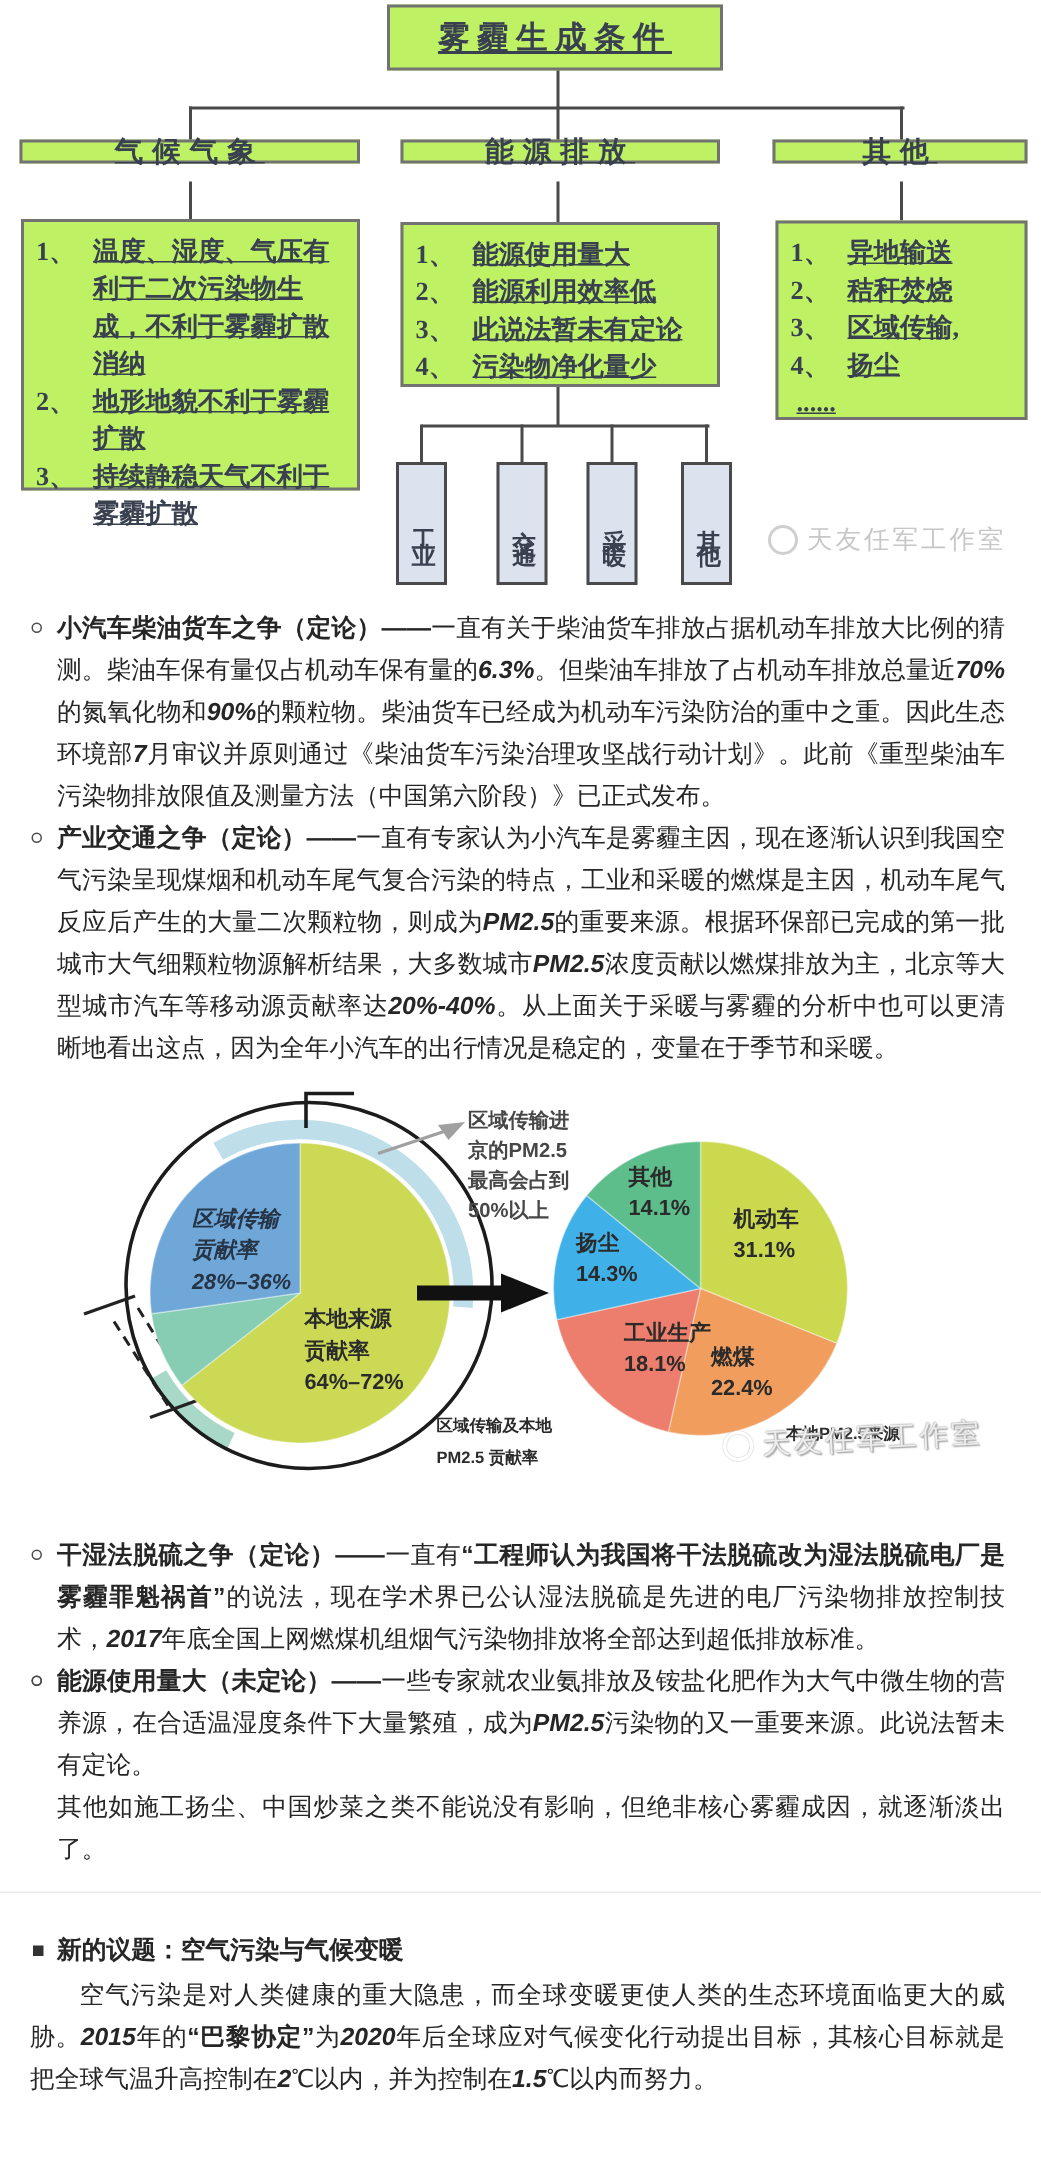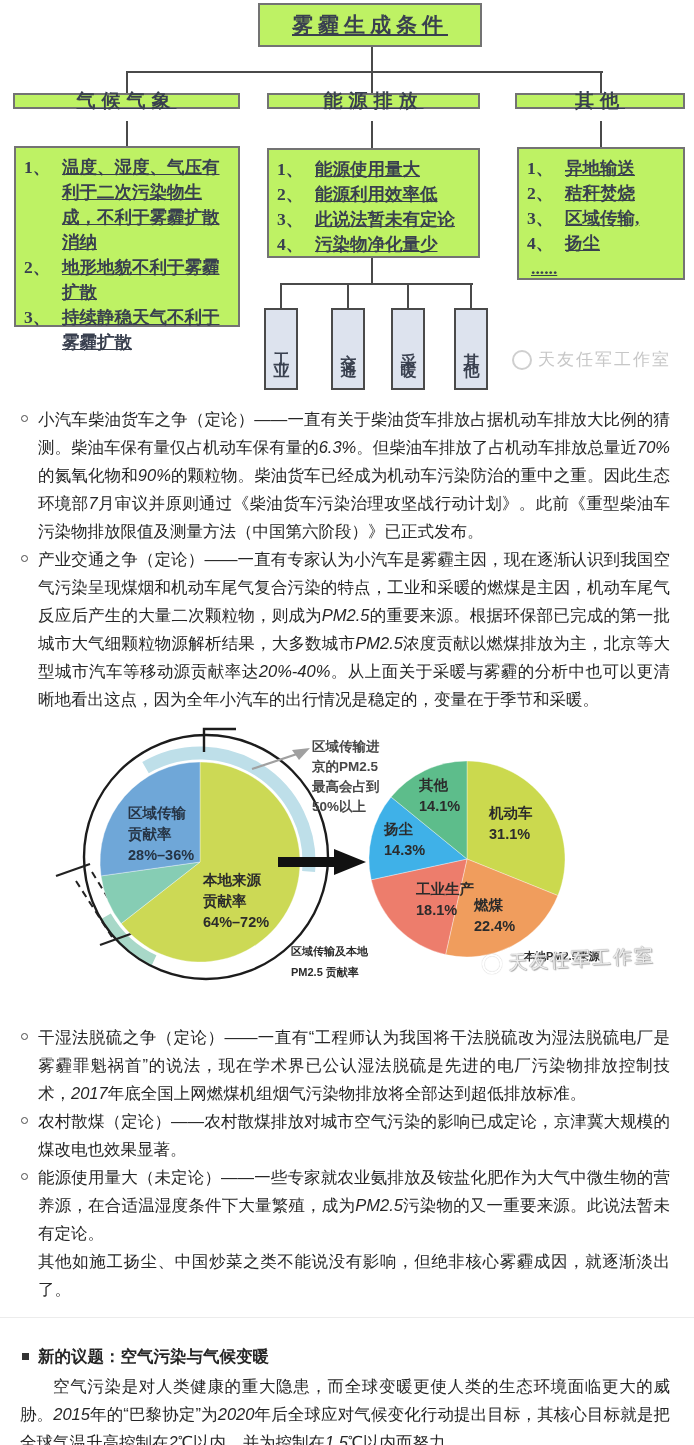--- a/index.html
+++ b/index.html
@@ -19,33 +19,33 @@
   .fc-vbox{position:absolute;top:308px;width:34px;height:82px;background:#dde3ee;border:2px solid #4a4a4a;box-sizing:border-box;display:flex;align-items:center;justify-content:center;writing-mode:vertical-rl;text-orientation:upright;font-size:16px;font-weight:bold;letter-spacing:9px;}
   .wm{position:absolute;display:flex;align-items:center;gap:6px;color:#c7c7c7;font-family:"Liberation Sans",sans-serif;}
   .wm-ring{width:20px;height:20px;border:2px solid #cfcfcf;border-radius:50%;box-sizing:border-box;flex:0 0 auto;}
   .wm1{left:512px;top:348px;font-size:17px;letter-spacing:2px;}
 
   
   .blist{list-style:none;margin:0 24px 0 20px;padding:0;font-size:16.5px;line-height:28px;text-align:justify;}
   .blist li{position:relative;padding-left:18px;margin:0;}
   .bullet-ring{position:absolute;left:1px;top:10px;width:7px;height:7px;border:1.3px solid #4a4a4a;border-radius:50%;box-sizing:border-box;}
   .blist li.cont{padding-left:18px;}
-  b.run{font-weight:normal;}
+  b.run{font-weight:bold;}
   .run.it{font-style:italic;}
   .list-top{margin-top:9px;}
   .divider{border:none;border-top:1px solid #ececec;margin:14px 0 0 0;}
   .sec-head{position:relative;margin:24px 24px 0 20px;padding-left:18px;font-size:16.5px;line-height:28px;font-weight:bold;}
   .sq{position:absolute;left:2px;top:11px;width:7px;height:7px;background:#333;}
   .para{margin:2px 24px 0 20px;font-size:16.5px;line-height:28px;text-align:justify;text-indent:2em;}
 
   
   .figure{position:relative;width:694px;height:310px;}
   .figure svg{position:absolute;left:0;top:0;}
   .plabel{position:absolute;font-size:14.5px;font-weight:bold;line-height:21px;color:#2b2b2b;white-space:nowrap;}
-  .plabel.navy{color:#263445;}
+  .plabel.navy{color:#263445;font-style:italic;}
   .annot{position:absolute;left:312px;top:24px;font-size:13.5px;font-weight:bold;line-height:20px;color:#474747;white-space:nowrap;}
   .cap{position:absolute;font-size:11px;font-weight:bold;line-height:21px;color:#2b2b2b;white-space:nowrap;}
   .wm2{left:482px;top:234px;transform:rotate(-3deg);color:rgba(255,255,255,0.82);text-shadow:0 0 1px #9a9a9a,0 0 1px #9a9a9a,1px 1px 1px #aaa;font-size:19px;letter-spacing:2px;z-index:5;}
   .wm2 .wm-ring{border-color:rgba(255,255,255,0.9);box-shadow:0 0 1px #9a9a9a inset,0 0 1px #9a9a9a;}
 </style>
 </head>
 <body>
 
 <div class="page">
 
@@ -180,21 +180,21 @@
     </div>
     <div class="cap" style="left:524px;top:233px">本地PM2.5来源</div>
     <div class="wm wm2">
       <span class="wm-ring"></span>
       <span>天友任军工作室</span>
     </div>
   </div>
 
   <ul class="blist">
     <li><span class="bullet-ring"></span><span><b class="run">干湿法脱硫之争（定论）——</b><span class="run">一直有</span><b class="run">“工程师认为我国将干法脱硫改为湿法脱硫电厂是雾霾罪魁祸首”</b><span class="run">的说法，现在学术界已公认湿法脱硫是先进的电厂污染物排放控制技术，</span><b class="run it">2017</b><span class="run">年底全国上网燃煤机组烟气污染物排放将全部达到超低排放标准。</span></span></li>
-    <li><span class="bullet-ring"></span><span><b class="run">农村散煤（定论）——</b><span class="run">农村散煤排放对城市空气污染的影响已成定论，京津冀大规模的煤改电也效果显著。</span></span></li>
+    <li><span class="bullet-ring"></span></li>
     <li><span class="bullet-ring"></span><span><b class="run">能源使用量大（未定论）——</b><span class="run">一些专家就农业氨排放及铵盐化肥作为大气中微生物的营养源，在合适温湿度条件下大量繁殖，成为</span><b class="run it">PM2.5</b><span class="run">污染物的又一重要来源。此说法暂未有定论。</span></span></li>
     <li class="cont"><span><span class="run">其他如施工扬尘、中国炒菜之类不能说没有影响，但绝非核心雾霾成因，就逐渐淡出了。</span></span></li>
   </ul>
 
   <hr class="divider">
 
   <div class="sec-head">
     <span class="sq"></span>
     <span>新的议题：空气污染与气候变暖</span>
   </div>

